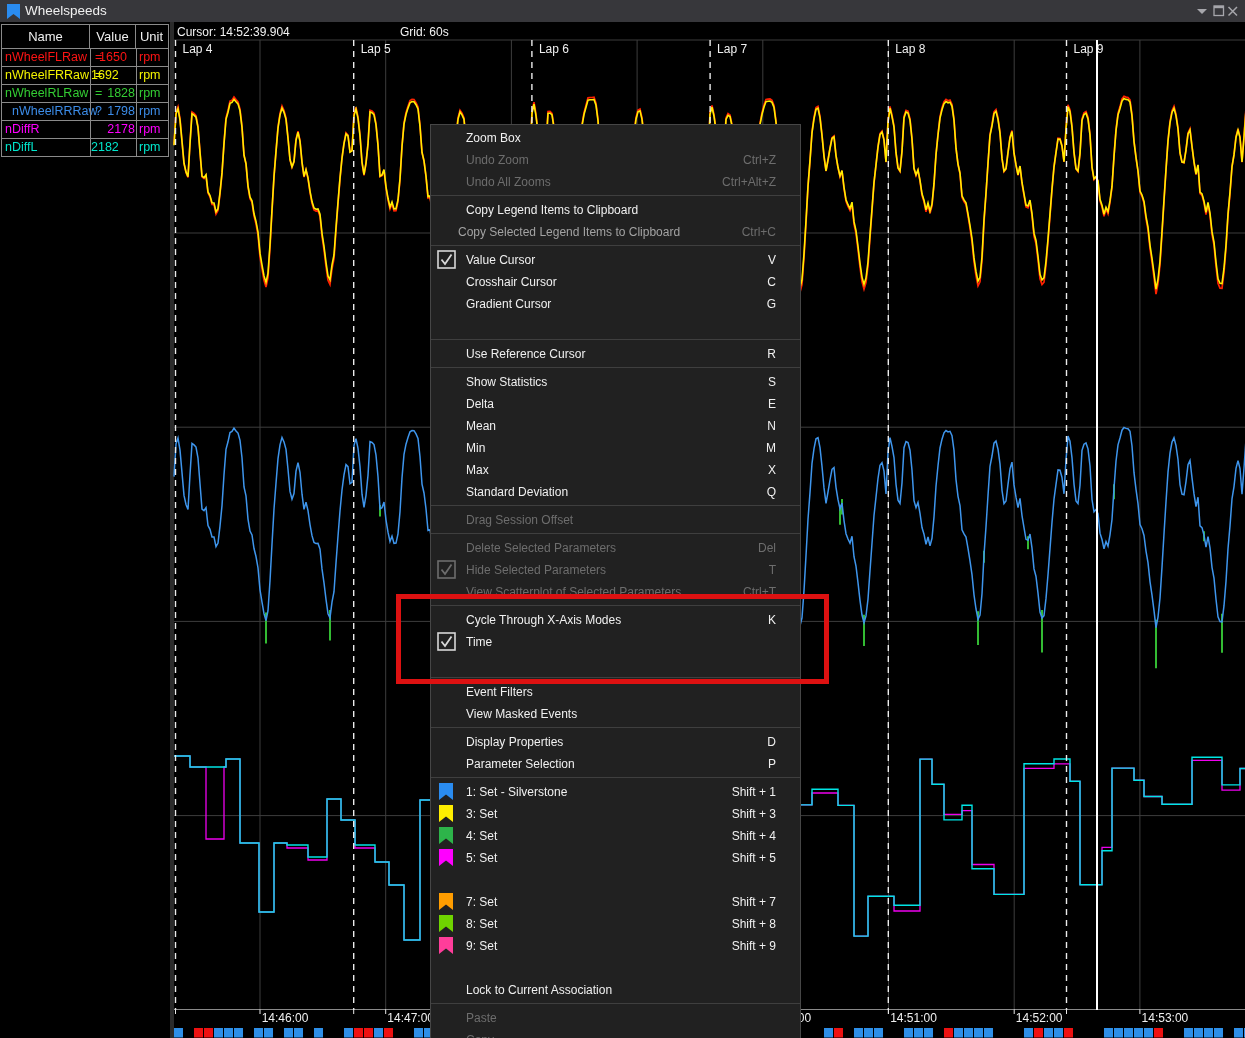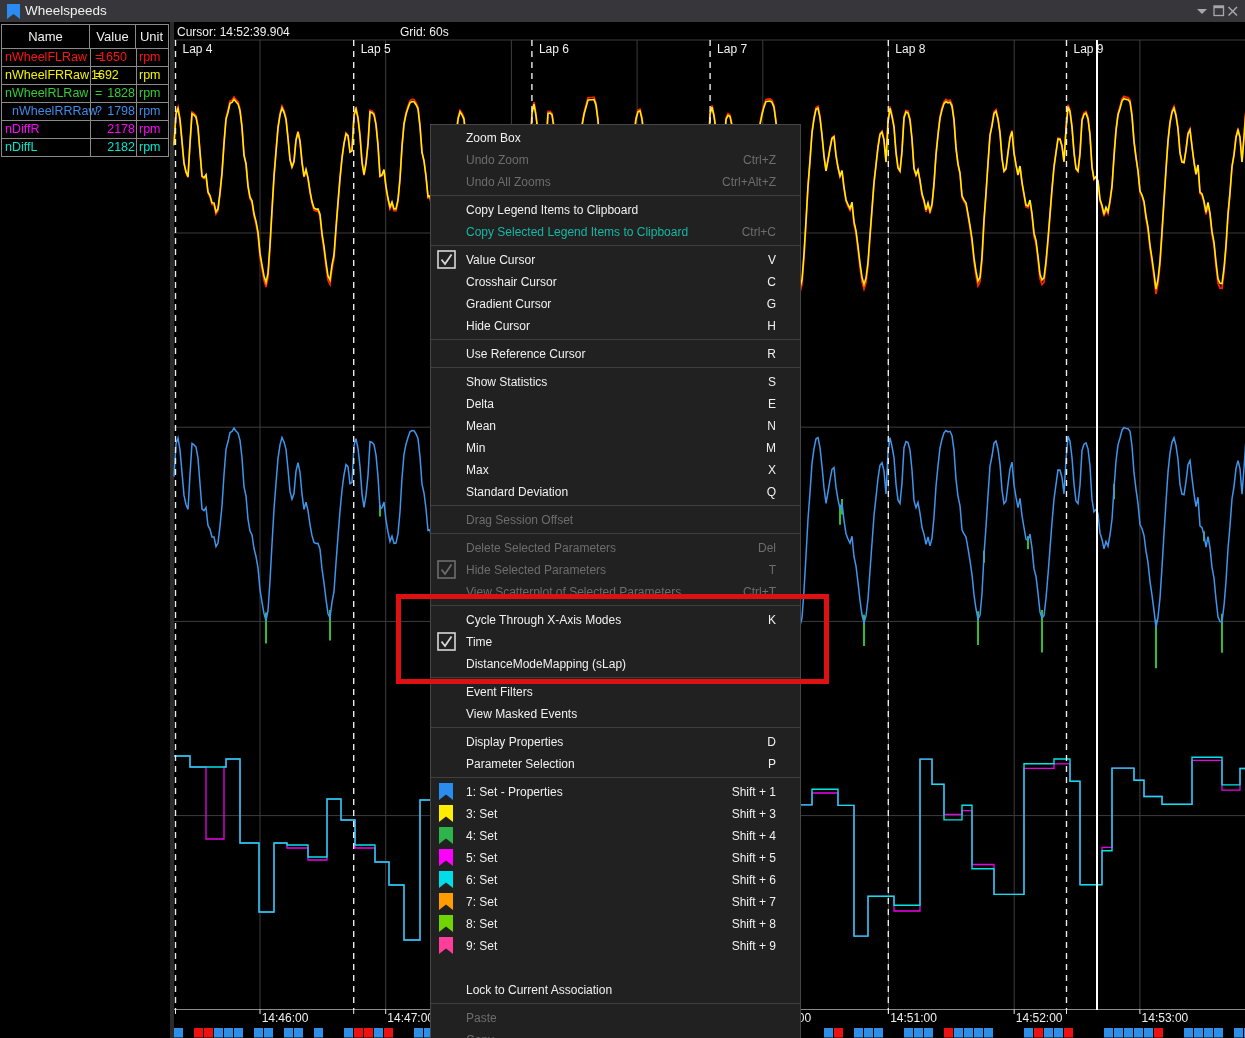--- a/index.html
+++ b/index.html
@@ -217,42 +217,42 @@
 <div style="position:absolute;left:134px;top:0;width:1px;height:17px;background:#8a8a8a"></div>
 <div style="position:absolute;left:93px;top:0;height:17px;line-height:17px"></div>
 <div style="position:absolute;left:89px;top:0;width:44px;height:17px;line-height:17px;text-align:right">2178</div>
 <div style="position:absolute;left:137px;top:0;height:17px;line-height:17px">rpm</div>
 </div>
     <div style="position:absolute;left:0;top:90px;width:167.5px;height:18px;border:1px solid #8a8a8a;border-top:none;box-sizing:border-box;color:#00e6cc">
 <div style="position:absolute;left:3px;top:0;height:17px;line-height:17px">nDiffL</div>
 <div style="position:absolute;left:88px;top:0;width:1px;height:17px;background:#8a8a8a"></div>
 <div style="position:absolute;left:134px;top:0;width:1px;height:17px;background:#8a8a8a"></div>
 <div style="position:absolute;left:93px;top:0;height:17px;line-height:17px"></div>
-<div style="position:absolute;left:89px;top:0;width:44px;height:17px;line-height:17px;text-align:right">2182</div>
+<div style="position:absolute;left:89px;top:0;width:44px;height:17px;line-height:17px;text-align:left">2182</div>
 <div style="position:absolute;left:137px;top:0;height:17px;line-height:17px">rpm</div>
 </div>
 </div>
 <div class="abs" style="left:430px;top:123.5px;width:371px;height:930px;background:#212121;border:1px solid #464646;box-sizing:border-box;font-size:12px">
 <div style="position:absolute;left:0;top:2.0px;width:100%;height:22px">
       <div style="position:absolute;left:35px;top:0;height:22px;line-height:22px;color:#f0f0f0;white-space:nowrap">Zoom Box</div>
     </div>
     <div style="position:absolute;left:0;top:24.0px;width:100%;height:22px">
       <div style="position:absolute;left:35px;top:0;height:22px;line-height:22px;color:#6d6d6d;white-space:nowrap">Undo Zoom</div>
       <div style="position:absolute;right:24px;top:0;height:22px;line-height:22px;color:#6d6d6d">Ctrl+Z</div>
     </div>
     <div style="position:absolute;left:0;top:46.0px;width:100%;height:22px">
       <div style="position:absolute;left:35px;top:0;height:22px;line-height:22px;color:#6d6d6d;white-space:nowrap">Undo All Zooms</div>
       <div style="position:absolute;right:24px;top:0;height:22px;line-height:22px;color:#6d6d6d">Ctrl+Alt+Z</div>
     </div>
     <div style="position:absolute;left:0;right:0;top:70.5px;height:1px;background:#3f3f3f"></div>
     <div style="position:absolute;left:0;top:74.0px;width:100%;height:22px">
       <div style="position:absolute;left:35px;top:0;height:22px;line-height:22px;color:#f0f0f0;white-space:nowrap">Copy Legend Items to Clipboard</div>
     </div>
     <div style="position:absolute;left:0;top:96.0px;width:100%;height:22px">
-      <div style="position:absolute;left:35px;top:0;height:22px;line-height:22px;color:#14b8a6;white-space:nowrap">Copy Selected Legend Items to Clipboard</div>
+      <div style="position:absolute;left:27px;top:0;height:22px;line-height:22px;color:#a3a3a3;white-space:nowrap">Copy Selected Legend Items to Clipboard</div>
       <div style="position:absolute;right:24px;top:0;height:22px;line-height:22px;color:#6d6d6d">Ctrl+C</div>
     </div>
     <div style="position:absolute;left:0;right:0;top:120.5px;height:1px;background:#3f3f3f"></div>
     <div style="position:absolute;left:0;top:146.0px;width:100%;height:22px">
       <div style="position:absolute;left:35px;top:0;height:22px;line-height:22px;color:#f0f0f0;white-space:nowrap">Crosshair Cursor</div>
       <div style="position:absolute;right:24px;top:0;height:22px;line-height:22px;color:#f0f0f0">C</div>
     </div>
     <div style="position:absolute;left:0;top:124.0px;width:100%;height:22px">
       <div style="position:absolute;left:5.5px;top:1.5px">
         <svg width="19" height="19" viewBox="0 0 19 19" style="display:block">
@@ -260,24 +260,20 @@
           <path d="M4.5,9.5 L8,14 L14.5,4.5" fill="none" stroke="#d8d8d8" stroke-width="1.8"></path>
         </svg>
       </div>
       <div style="position:absolute;left:35px;top:0;height:22px;line-height:22px;color:#f0f0f0;white-space:nowrap">Value Cursor</div>
       <div style="position:absolute;right:24px;top:0;height:22px;line-height:22px;color:#f0f0f0">V</div>
     </div>
     <div style="position:absolute;left:0;top:168.0px;width:100%;height:22px">
       <div style="position:absolute;left:35px;top:0;height:22px;line-height:22px;color:#f0f0f0;white-space:nowrap">Gradient Cursor</div>
       <div style="position:absolute;right:24px;top:0;height:22px;line-height:22px;color:#f0f0f0">G</div>
     </div>
-    <div style="position:absolute;left:0;top:190.0px;width:100%;height:22px">
-      <div style="position:absolute;left:35px;top:0;height:22px;line-height:22px;color:#f0f0f0;white-space:nowrap">Hide Cursor</div>
-      <div style="position:absolute;right:24px;top:0;height:22px;line-height:22px;color:#f0f0f0">H</div>
-    </div>
     <div style="position:absolute;left:0;right:0;top:214.5px;height:1px;background:#3f3f3f"></div>
     <div style="position:absolute;left:0;top:218.0px;width:100%;height:22px">
       <div style="position:absolute;left:35px;top:0;height:22px;line-height:22px;color:#f0f0f0;white-space:nowrap">Use Reference Cursor</div>
       <div style="position:absolute;right:24px;top:0;height:22px;line-height:22px;color:#f0f0f0">R</div>
     </div>
     <div style="position:absolute;left:0;right:0;top:242.5px;height:1px;background:#3f3f3f"></div>
     <div style="position:absolute;left:0;top:246.0px;width:100%;height:22px">
       <div style="position:absolute;left:35px;top:0;height:22px;line-height:22px;color:#f0f0f0;white-space:nowrap">Show Statistics</div>
       <div style="position:absolute;right:24px;top:0;height:22px;line-height:22px;color:#f0f0f0">S</div>
     </div>
@@ -331,23 +327,20 @@
     </div>
     <div style="position:absolute;left:0;top:506.0px;width:100%;height:22px">
       <div style="position:absolute;left:5.5px;top:1.5px">
         <svg width="19" height="19" viewBox="0 0 19 19" style="display:block">
           <rect x="1" y="1" width="17" height="17" fill="none" stroke="#d8d8d8" stroke-width="1.6"></rect>
           <path d="M4.5,9.5 L8,14 L14.5,4.5" fill="none" stroke="#d8d8d8" stroke-width="1.8"></path>
         </svg>
       </div>
       <div style="position:absolute;left:35px;top:0;height:22px;line-height:22px;color:#f0f0f0;white-space:nowrap">Time</div>
     </div>
-    <div style="position:absolute;left:0;top:528.0px;width:100%;height:22px">
-      <div style="position:absolute;left:35px;top:0;height:22px;line-height:22px;color:#f0f0f0;white-space:nowrap">DistanceModeMapping (sLap)</div>
-    </div>
     <div style="position:absolute;left:0;right:0;top:552.5px;height:1px;background:#3f3f3f"></div>
     <div style="position:absolute;left:0;top:556.0px;width:100%;height:22px">
       <div style="position:absolute;left:35px;top:0;height:22px;line-height:22px;color:#f0f0f0;white-space:nowrap">Event Filters</div>
     </div>
     <div style="position:absolute;left:0;top:578.0px;width:100%;height:22px">
       <div style="position:absolute;left:35px;top:0;height:22px;line-height:22px;color:#f0f0f0;white-space:nowrap">View Masked Events</div>
     </div>
     <div style="position:absolute;left:0;right:0;top:602.5px;height:1px;background:#3f3f3f"></div>
     <div style="position:absolute;left:0;top:606.0px;width:100%;height:22px">
       <div style="position:absolute;left:35px;top:0;height:22px;line-height:22px;color:#f0f0f0;white-space:nowrap">Display Properties</div>
@@ -357,21 +350,21 @@
       <div style="position:absolute;left:35px;top:0;height:22px;line-height:22px;color:#f0f0f0;white-space:nowrap">Parameter Selection</div>
       <div style="position:absolute;right:24px;top:0;height:22px;line-height:22px;color:#f0f0f0">P</div>
     </div>
     <div style="position:absolute;left:0;right:0;top:652.5px;height:1px;background:#3f3f3f"></div>
     <div style="position:absolute;left:0;top:656.0px;width:100%;height:22px">
       <div style="position:absolute;left:8px;top:2.5px">
         <svg width="14" height="17" viewBox="0 0 14 17" style="display:block">
           <path d="M0,0 H14 V17 L7,11.5 L0,17 Z" fill="#2a8cf0"></path>
         </svg>
       </div>
-      <div style="position:absolute;left:35px;top:0;height:22px;line-height:22px;color:#f0f0f0;white-space:nowrap">1: Set - Properties</div>
+      <div style="position:absolute;left:35px;top:0;height:22px;line-height:22px;color:#f0f0f0;white-space:nowrap">1: Set - Silverstone</div>
       <div style="position:absolute;right:24px;top:0;height:22px;line-height:22px;color:#f0f0f0">Shift + 1</div>
     </div>
     <div style="position:absolute;left:0;top:678.0px;width:100%;height:22px">
       <div style="position:absolute;left:8px;top:2.5px">
         <svg width="14" height="17" viewBox="0 0 14 17" style="display:block">
           <path d="M0,0 H14 V17 L7,11.5 L0,17 Z" fill="#ffee00"></path>
         </svg>
       </div>
       <div style="position:absolute;left:35px;top:0;height:22px;line-height:22px;color:#f0f0f0;white-space:nowrap">3: Set</div>
       <div style="position:absolute;right:24px;top:0;height:22px;line-height:22px;color:#f0f0f0">Shift + 3</div>
@@ -386,29 +379,20 @@
       <div style="position:absolute;right:24px;top:0;height:22px;line-height:22px;color:#f0f0f0">Shift + 4</div>
     </div>
     <div style="position:absolute;left:0;top:722.0px;width:100%;height:22px">
       <div style="position:absolute;left:8px;top:2.5px">
         <svg width="14" height="17" viewBox="0 0 14 17" style="display:block">
           <path d="M0,0 H14 V17 L7,11.5 L0,17 Z" fill="#ff00ff"></path>
         </svg>
       </div>
       <div style="position:absolute;left:35px;top:0;height:22px;line-height:22px;color:#f0f0f0;white-space:nowrap">5: Set</div>
       <div style="position:absolute;right:24px;top:0;height:22px;line-height:22px;color:#f0f0f0">Shift + 5</div>
-    </div>
-    <div style="position:absolute;left:0;top:744.0px;width:100%;height:22px">
-      <div style="position:absolute;left:8px;top:2.5px">
-        <svg width="14" height="17" viewBox="0 0 14 17" style="display:block">
-          <path d="M0,0 H14 V17 L7,11.5 L0,17 Z" fill="#00dde8"></path>
-        </svg>
-      </div>
-      <div style="position:absolute;left:35px;top:0;height:22px;line-height:22px;color:#f0f0f0;white-space:nowrap">6: Set</div>
-      <div style="position:absolute;right:24px;top:0;height:22px;line-height:22px;color:#f0f0f0">Shift + 6</div>
     </div>
     <div style="position:absolute;left:0;top:766.0px;width:100%;height:22px">
       <div style="position:absolute;left:8px;top:2.5px">
         <svg width="14" height="17" viewBox="0 0 14 17" style="display:block">
           <path d="M0,0 H14 V17 L7,11.5 L0,17 Z" fill="#ff9d00"></path>
         </svg>
       </div>
       <div style="position:absolute;left:35px;top:0;height:22px;line-height:22px;color:#f0f0f0;white-space:nowrap">7: Set</div>
       <div style="position:absolute;right:24px;top:0;height:22px;line-height:22px;color:#f0f0f0">Shift + 7</div>
     </div>

